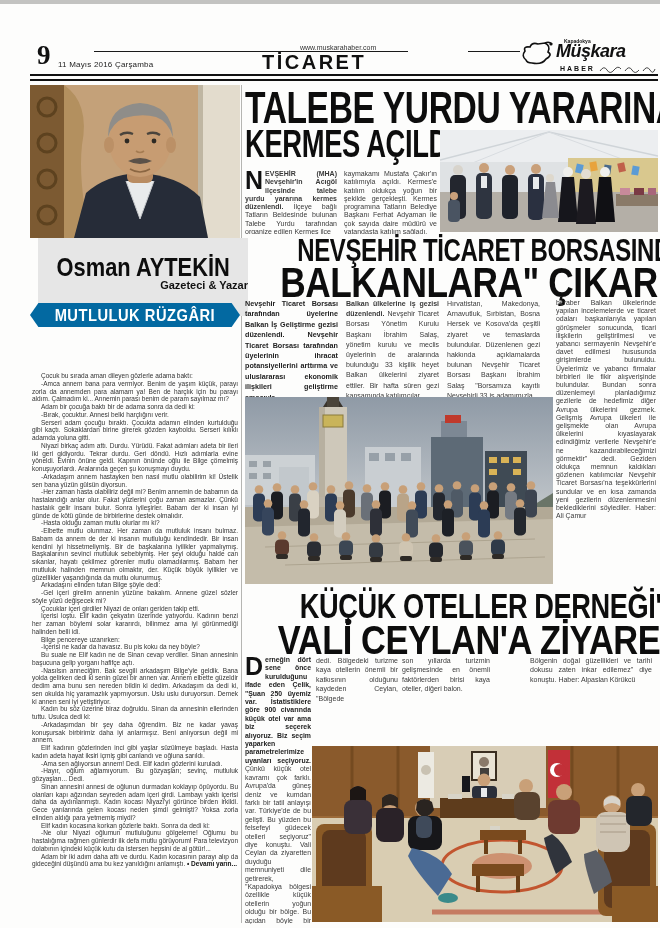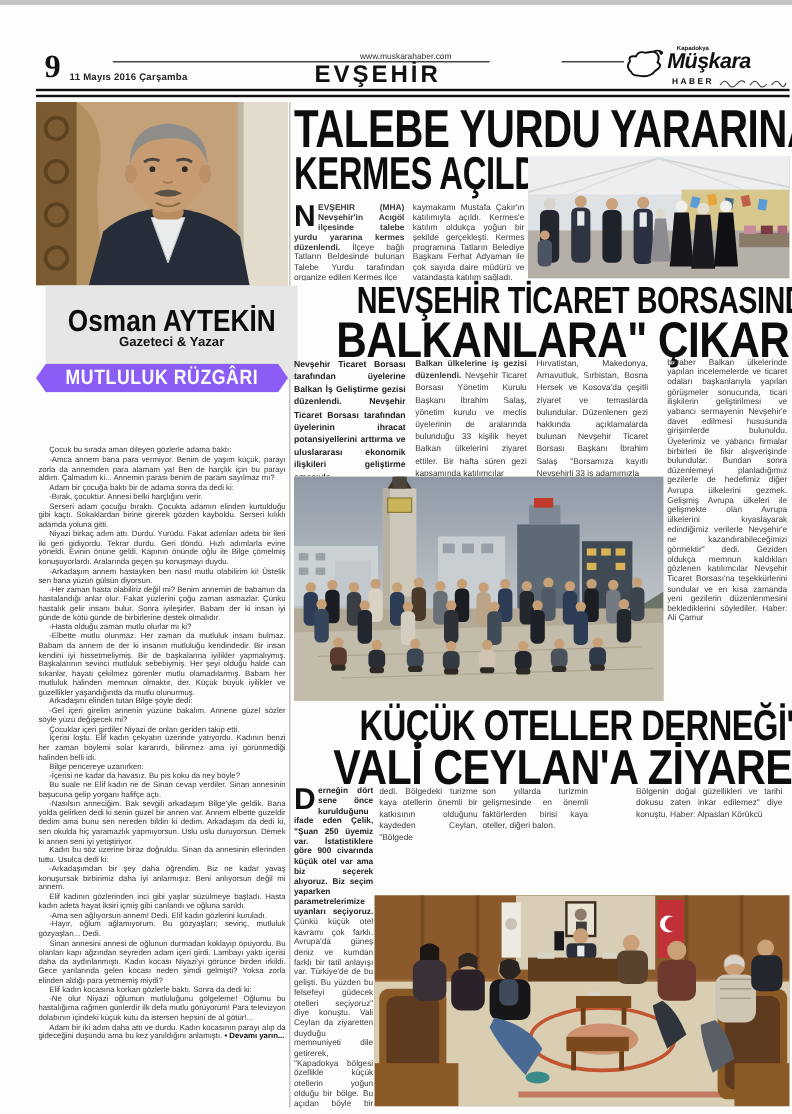--- a/index.html
+++ b/index.html
@@ -3,34 +3,34 @@
 <meta charset="utf-8">
 <style>
   html,body{margin:0;padding:0;}
   body{width:660px;height:928px;background:#f4f4f2;font-family:"Liberation Sans",sans-serif;color:#2e2e2e;}
   .page{position:relative;width:660px;height:928px;background:#fdfdfc;overflow:hidden;}
   .abs{position:absolute;}
   .jt{text-align:justify;}
   .b{font-weight:bold;}
   
   .pagenum{font-family:"Liberation Serif",serif;font-weight:bold;font-size:27px;color:#111;}
-  .dateline{font-size:8px;color:#222;letter-spacing:.2px;font-weight:bold;}
+  .dateline{font-size:8px;color:#222;letter-spacing:.2px;}
   .thinrule{height:0;border-top:1.5px solid #1a1a1a;}
   .dblrule{height:3px;border-top:2px solid #111;border-bottom:2px solid #111;}
   .website{font-size:7px;color:#333;}
   .section{font-size:20px;font-weight:bold;letter-spacing:2.5px;color:#111;}
   .logo-top{font-size:5px;font-weight:bold;color:#111;}
   .logo-main{font-size:18px;font-weight:900;font-style:italic;color:#111;letter-spacing:-.5px;}
   .logo-sub{font-size:7px;font-weight:bold;letter-spacing:2px;color:#111;}
   
   .colphoto{width:210px;height:153px;}
   .namebox{width:210px;height:62px;background:#e6e6e6;text-align:center;}
   .colname{font-size:23px;font-weight:bold;color:#0d0d0d;display:inline-block;transform:scale(.95,1.1);white-space:nowrap;}
-  .colrole{font-size:11px;font-weight:bold;color:#111;margin-top:-2px;}
-  .banner{background:#8b5cf6;color:#fff;text-align:center;height:24px;line-height:24px;
+  .colrole{font-size:11px;font-weight:bold;color:#111;margin-top:-2px;text-align:right;}
+  .banner{background:#0369a1;color:#fff;text-align:center;height:24px;line-height:24px;
           clip-path:polygon(0 50%,4% 0,96% 0,100% 50%,96% 100%,4% 100%);}
   .banner span{display:inline-block;font-size:15px;font-weight:bold;letter-spacing:.5px;transform:scale(.98,1.15);white-space:nowrap;}
   .quote{font-family:"Liberation Serif",serif;font-style:italic;font-weight:bold;font-size:8.4px;line-height:1.3;text-align:right;color:#1a1a1a;}
   .colbody{font-size:6.5px;line-height:7.75px;color:#333;overflow:hidden;}
   .colbody p{margin:0;text-indent:9px;}
   .contin{font-weight:bold;color:#111;}
   
   .hlC{text-align:center;white-space:nowrap;color:#0d0d0d;}
   .hlC>span{display:inline-block;font-weight:bold;transform-origin:center;letter-spacing:-.5px;}
   .hlL{white-space:nowrap;color:#0d0d0d;}
@@ -47,21 +47,21 @@
 
 <div class="page">
 
   <div class="abs" style="left:0;top:0;width:660px;height:4px;background:#c3c3c1;"></div>
 
   <div class="abs pagenum" style="left:37px;top:40px;">9</div>
   <div class="abs dateline" style="left:58px;top:60px;">11 Mayıs 2016 Çarşamba</div>
   <div class="abs thinrule" style="left:94px;top:51px;width:314px;"></div>
   <div class="abs thinrule" style="left:468px;top:51px;width:52px;"></div>
   <div class="abs website" style="left:300px;top:44px;">www.muskarahaber.com</div>
-  <div class="abs section" style="left:262px;top:51px;">EVŞEHİR</div>
+  <div class="abs section" style="left:262px;top:51px;">TİCARET</div>
 
   <div class="abs" style="left:518px;top:38px;width:140px;height:36px;">
     <svg class="abs" style="left:0;top:2px;" width="40" height="30" viewBox="0 0 40 30">
       <path d="M8 20 Q3 16 7 11 Q5 6 12 7 Q14 2 20 4 L27 3 Q33 6 30 12 Q35 15 28 19 Q24 25 14 23 Q9 23 8 20 Z" fill="none" stroke="#111" stroke-width="1.6"></path>
       <path d="M27 3 Q31 1 34 4" fill="none" stroke="#111" stroke-width="1.4"></path>
       <circle cx="33" cy="4" r="1.6" fill="#111"></circle>
     </svg>
     <div class="abs logo-top" style="left:46px;top:0;">Kapadokya</div>
     <div class="abs logo-main" style="left:38px;top:3px;">Müşkara</div>
     <div class="abs logo-sub" style="left:42px;top:27px;">HABER</div>

